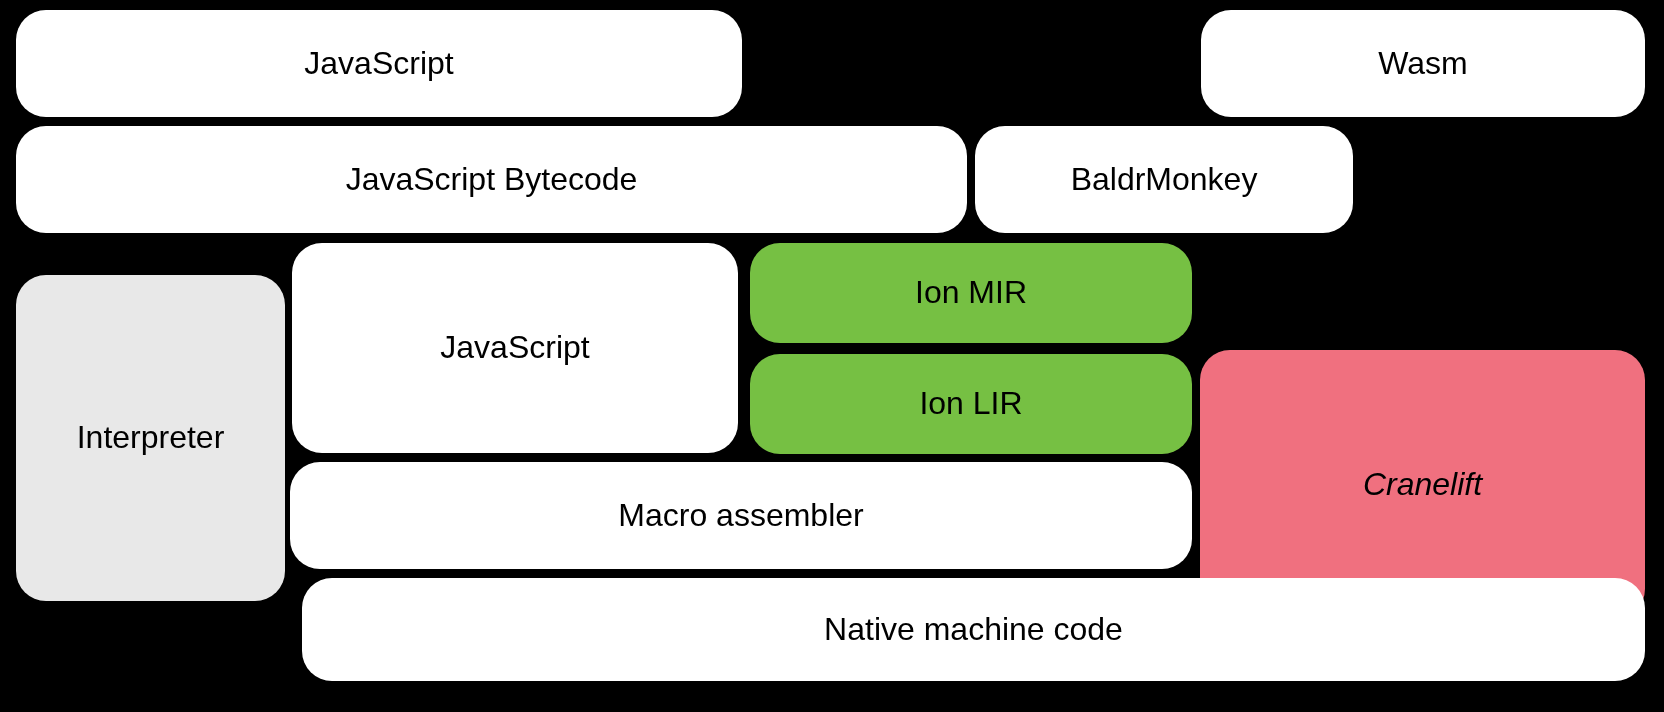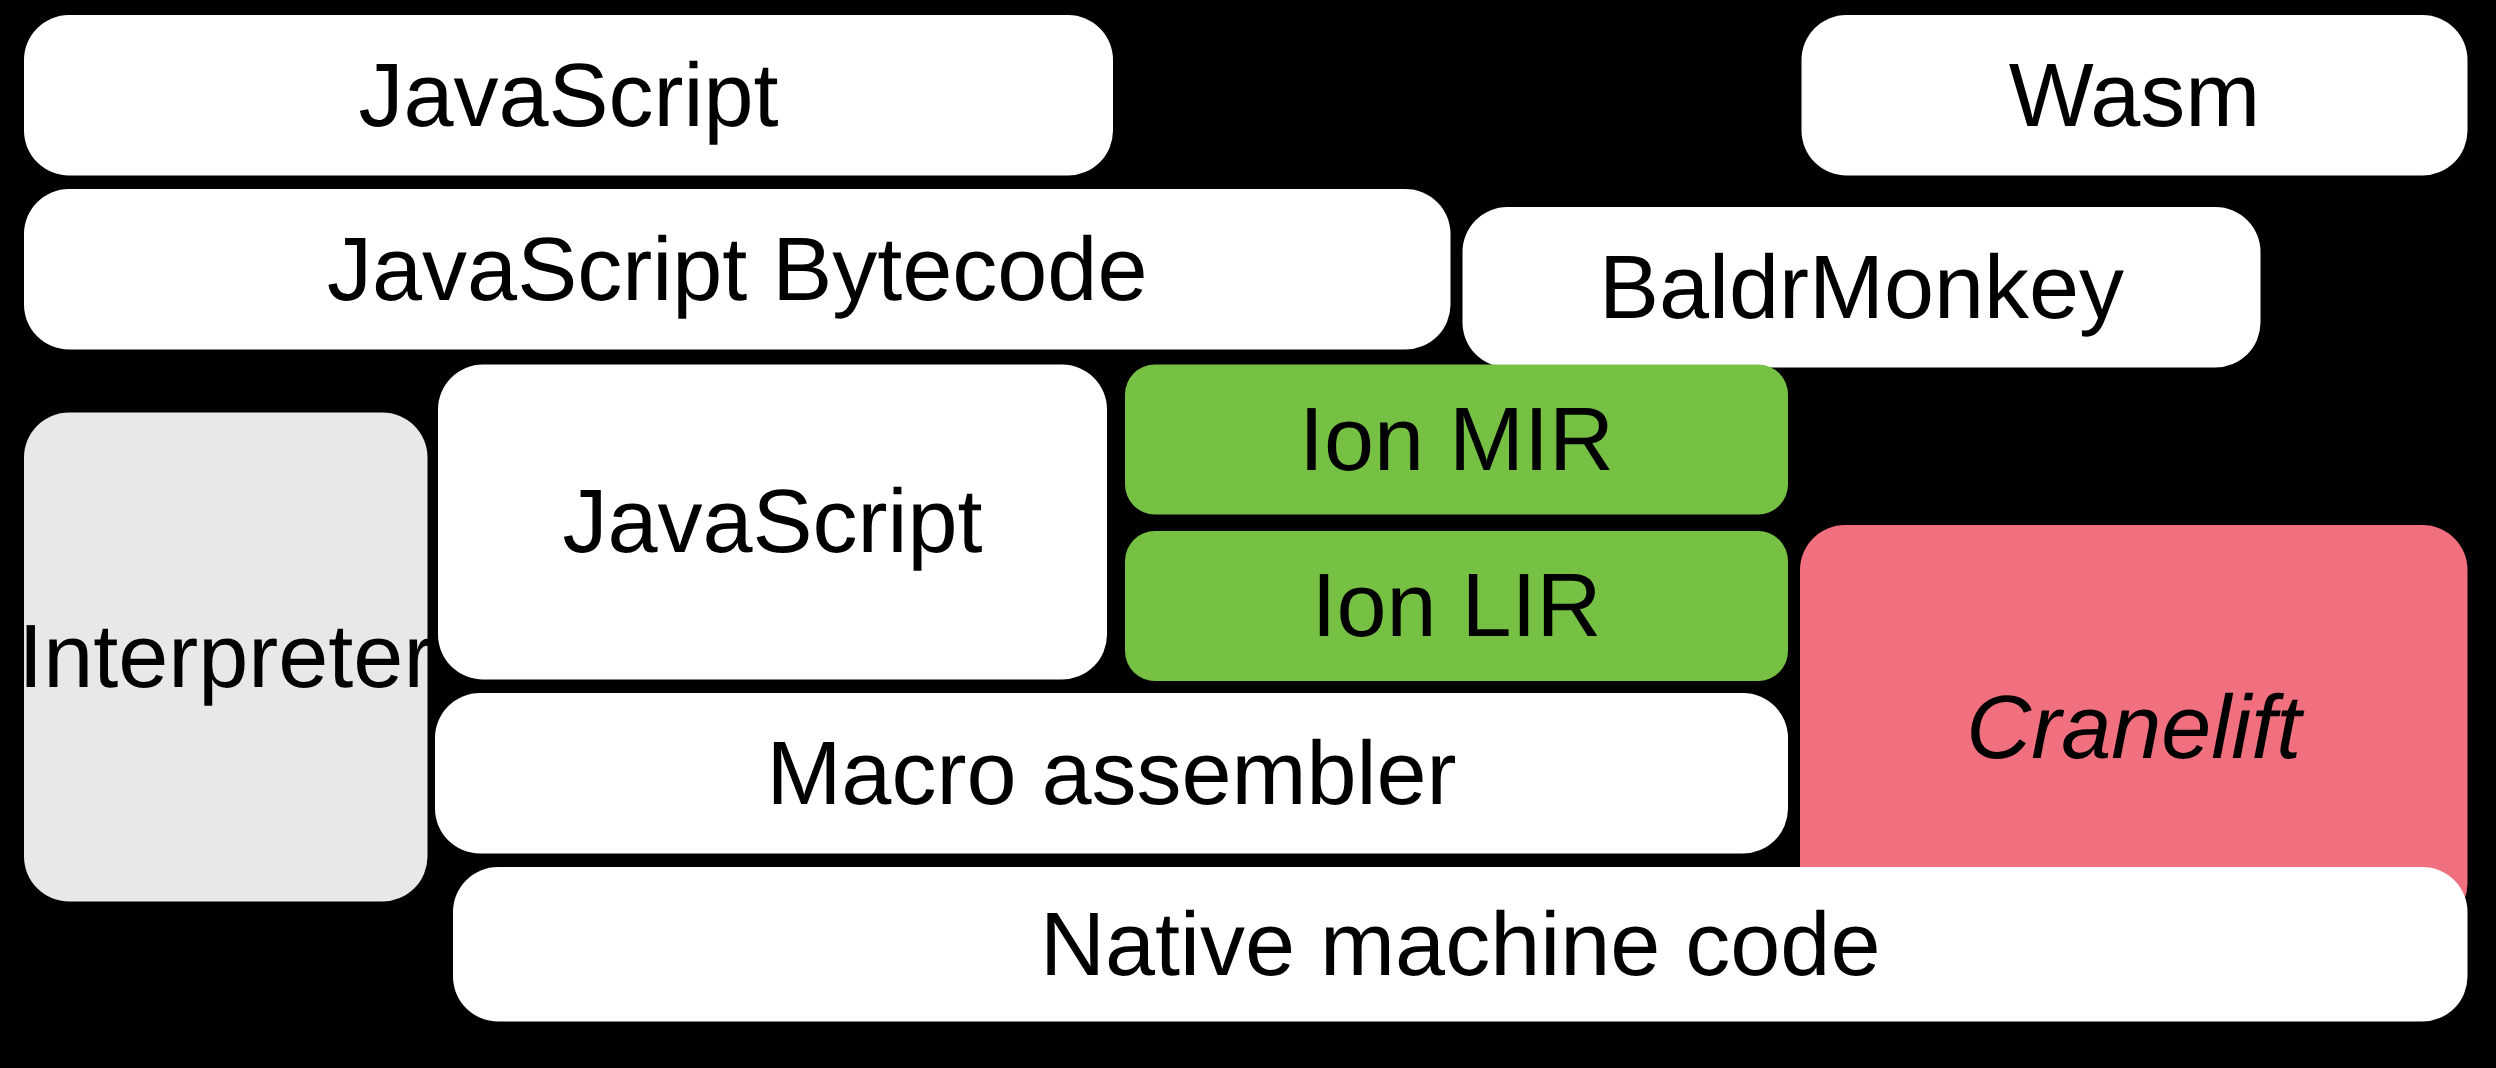--- a/index.html
+++ b/index.html
@@ -18,36 +18,36 @@
   .box {
     position: absolute;
     box-sizing: border-box;
     border-radius: 30px;
     background: var(--box-default, #fff);
     color: var(--text, #000);
     display: flex;
     flex-direction: column;
     align-items: center;
     justify-content: center;
-    font-size: 60px;
+    font-size: 32px;
     line-height: 1.3;
     text-align: center;
     white-space: nowrap;
   }
   .box.gray  { background: var(--interpreter-gray, #e8e8e8); margin-top: 32px; }
-  .box.green { background: var(--ion-green, #76c043); border-radius: 20px; }
+  .box.green { background: var(--ion-green, #76c043); }
   .box.pink  { background: var(--cranelift-pink, #f0707f); }
 
   
   #b-javascript  { left: 16px;   top: 10px;  width: 726px;  height: 107px; }
   #b-asmjs       { left: 750px;  top: 10px;  width: 443px;  height: 107px; }
   #b-wasm        { left: 1201px; top: 10px;  width: 444px;  height: 107px; }
   
   #b-bytecode    { left: 16px;   top: 126px; width: 951px;  height: 107px; }
-  #b-baldrmonkey { left: 975px;  top: 126px; width: 532px;  height: 107px; margin-top: 12px; }
+  #b-baldrmonkey { left: 975px;  top: 126px; width: 378px;  height: 107px; }
   
   #b-interpreter { left: 16px;   top: 243px; width: 269px;  height: 326px; }
   #b-baseline    { left: 292px;  top: 243px; width: 446px;  height: 210px; }
   #b-ion-mir     { left: 750px;  top: 243px; width: 442px;  height: 100px; }
   #b-ion-lir     { left: 750px;  top: 354px; width: 442px;  height: 100px; }
   #b-cranelift   { left: 1200px; top: 350px; width: 445px;  height: 269px; font-style: italic; }
   
   #b-macro       { left: 290px;  top: 462px; width: 902px;  height: 107px; }
   
   #b-native      { left: 302px;  top: 578px; width: 1343px; height: 103px; text-align: center; }

